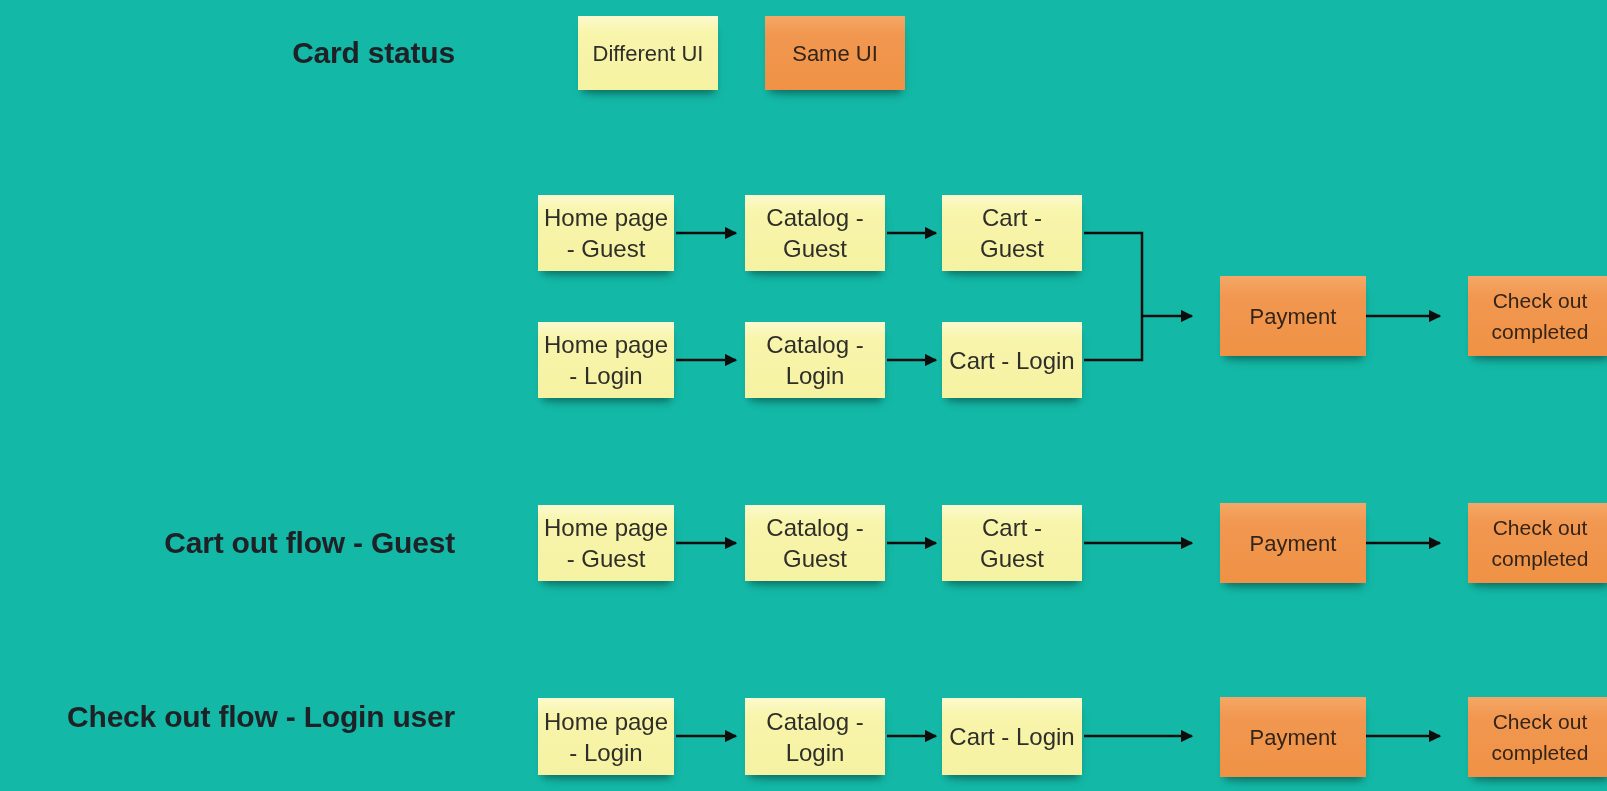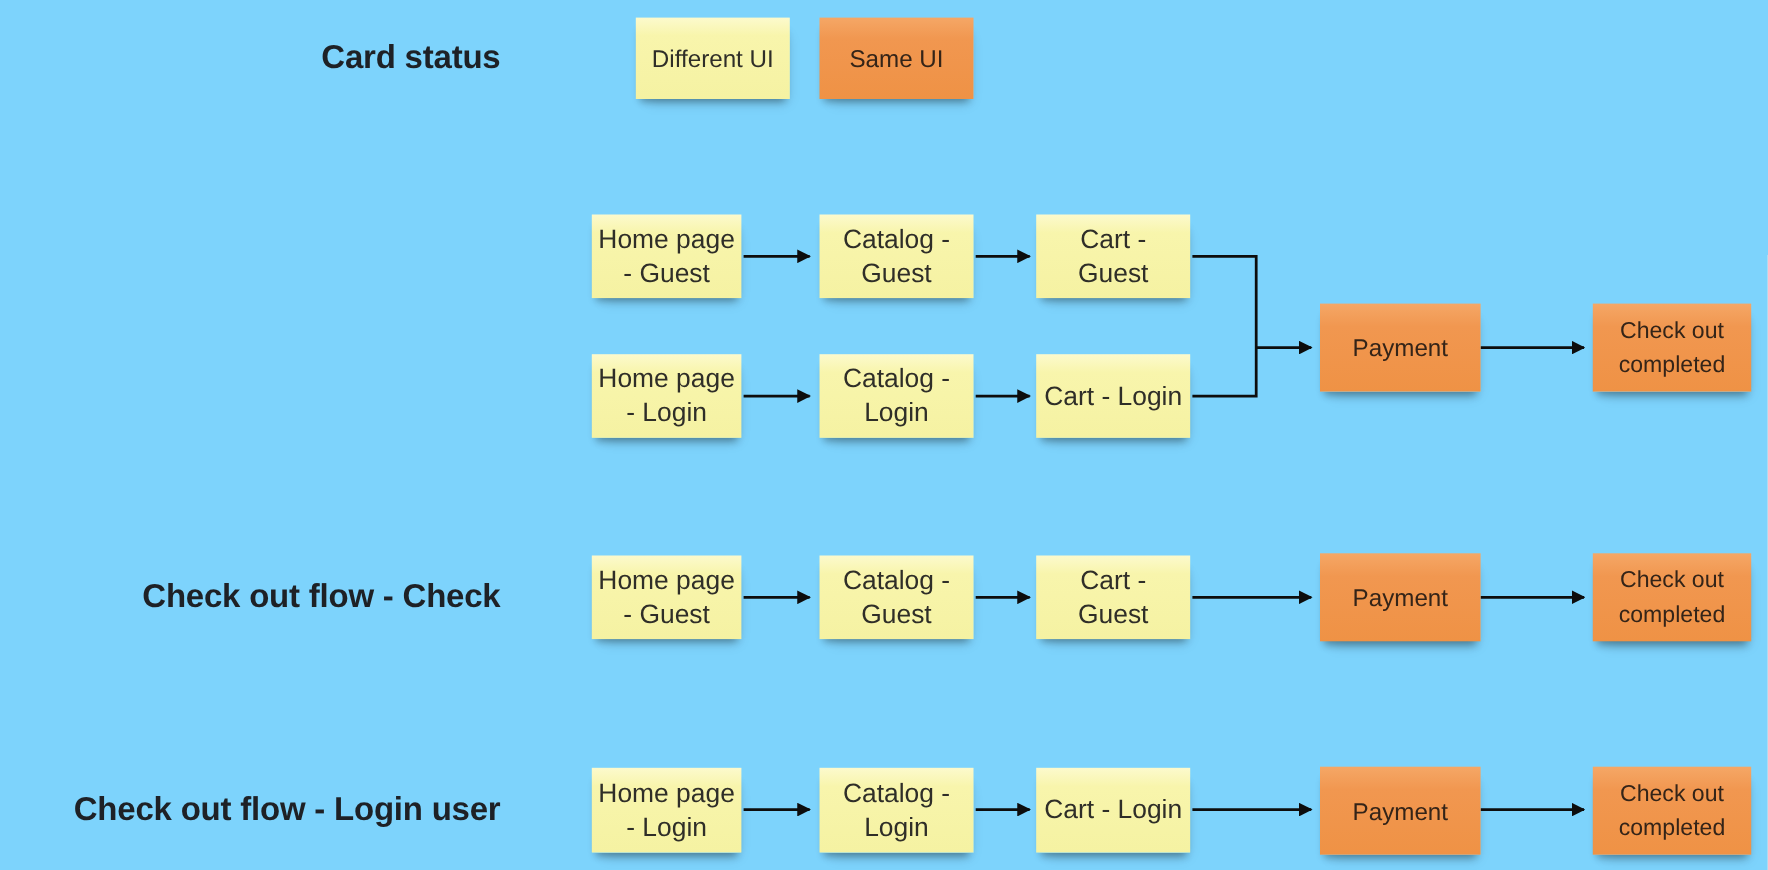--- a/index.html
+++ b/index.html
@@ -1,19 +1,19 @@
 <!DOCTYPE html>
 <html><head>
 <meta charset="utf-8">
 <style>
   html,body{margin:0;padding:0;background:#e4e4e4;}
   .board{
     position:relative;
     width:1607px;height:791px;
-    background:#7dd3fc;
+    background:#14b8a6;
     overflow:hidden;
     font-family:"Liberation Sans","DejaVu Sans",sans-serif;
   }
   .connectors{position:absolute;left:0;top:0;width:1607px;height:791px;}
   .heading{
     position:absolute;left:0;width:455px;
     display:flex;align-items:center;justify-content:flex-end;
     font-size:30px;font-weight:700;color:#1e2126;letter-spacing:-0.2px;
     white-space:nowrap;
   }
@@ -25,20 +25,21 @@
     padding:2px 4px;
     box-shadow:0 7px 7px -4px rgba(0,0,0,0.33), 4px 10px 12px -7px rgba(0,0,0,0.16);
   }
   .note.yellow{
     background:linear-gradient(180deg,#fcfacd 0%,#f8f5ac 22%,#f5f2a2 100%);
   }
   .note.orange{
     background:linear-gradient(180deg,#f5a766 0%,#f19750 26%,#ef9245 100%);
     color:#342418;
     font-size:22px;
+    margin-left:20px;
   }
 </style>
 </head>
 <body>
 
 <div class="board">
 
   <svg class="connectors" viewBox="0 0 1607 791" xmlns="http://www.w3.org/2000/svg">
     <defs>
       <marker id="ah" viewBox="0 0 10 10" refX="9" refY="5" markerWidth="5" markerHeight="5" orient="auto-start-reverse">
@@ -63,22 +64,22 @@
       <line x1="1346" y1="543" x2="1440" y2="543" marker-end="url(#ah)"></line>
 
       <line x1="676" y1="736" x2="736" y2="736" marker-end="url(#ah)"></line>
       <line x1="887" y1="736" x2="936" y2="736" marker-end="url(#ah)"></line>
       <line x1="1084" y1="736" x2="1192" y2="736" marker-end="url(#ah)"></line>
       <line x1="1346" y1="736" x2="1440" y2="736" marker-end="url(#ah)"></line>
     </g>
   </svg>
 
   <div class="heading" style="top:16px;height:74px;">Card status</div>
-  <div class="heading" style="top:505px;height:76px;">Check out flow - Check</div>
-  <div class="heading" style="top:698px;height:76px;text-align:right;">Check out flow - Login user</div>
+  <div class="heading" style="top:505px;height:76px;">Cart out flow - Guest</div>
+  <div class="heading" style="top:679px;height:76px;text-align:right;">Check out flow - Login user</div>
 
   <div class="note yellow" style="left:538px;top:16px;width:140px;height:74px;font-size:22px;margin-left:40px;">Different UI</div>
   <div class="note orange" style="left:745px;top:16px;width:140px;height:74px;">Same UI</div>
 
   <div class="note yellow" style="left:538px;top:195px;width:136px;height:76px;">Home page
 - Guest</div>
   <div class="note yellow" style="left:745px;top:195px;width:140px;height:76px;">Catalog -
 Guest</div>
   <div class="note yellow" style="left:942px;top:195px;width:140px;height:76px;">Cart -
 Guest</div>

